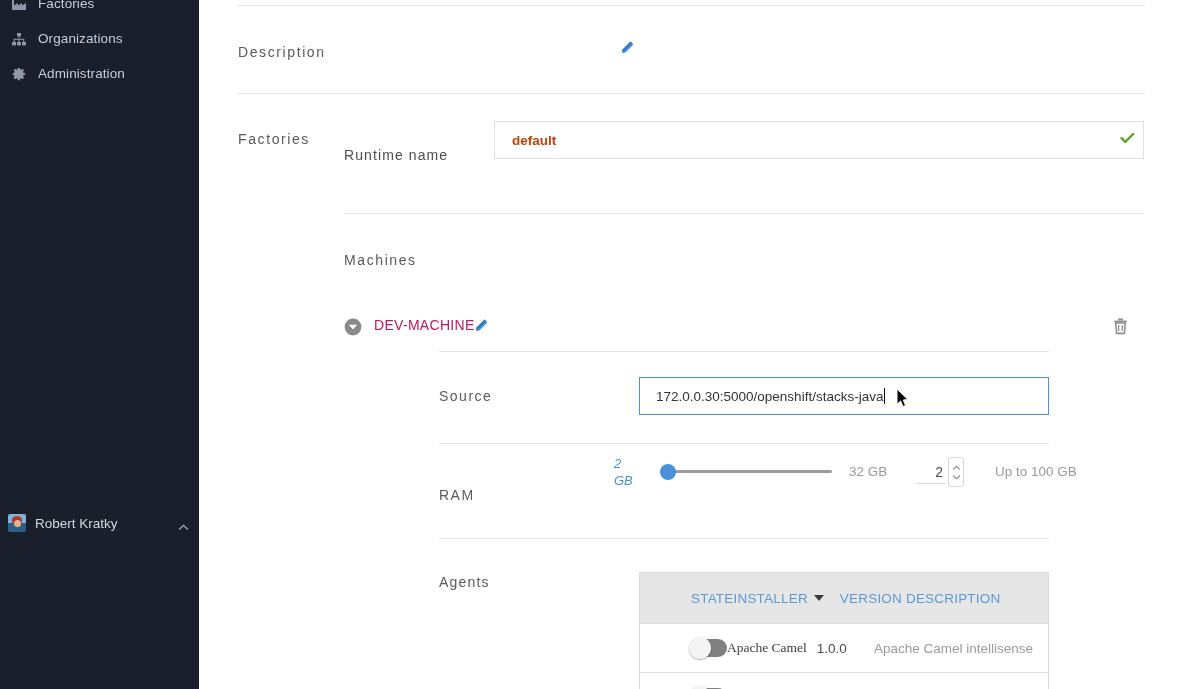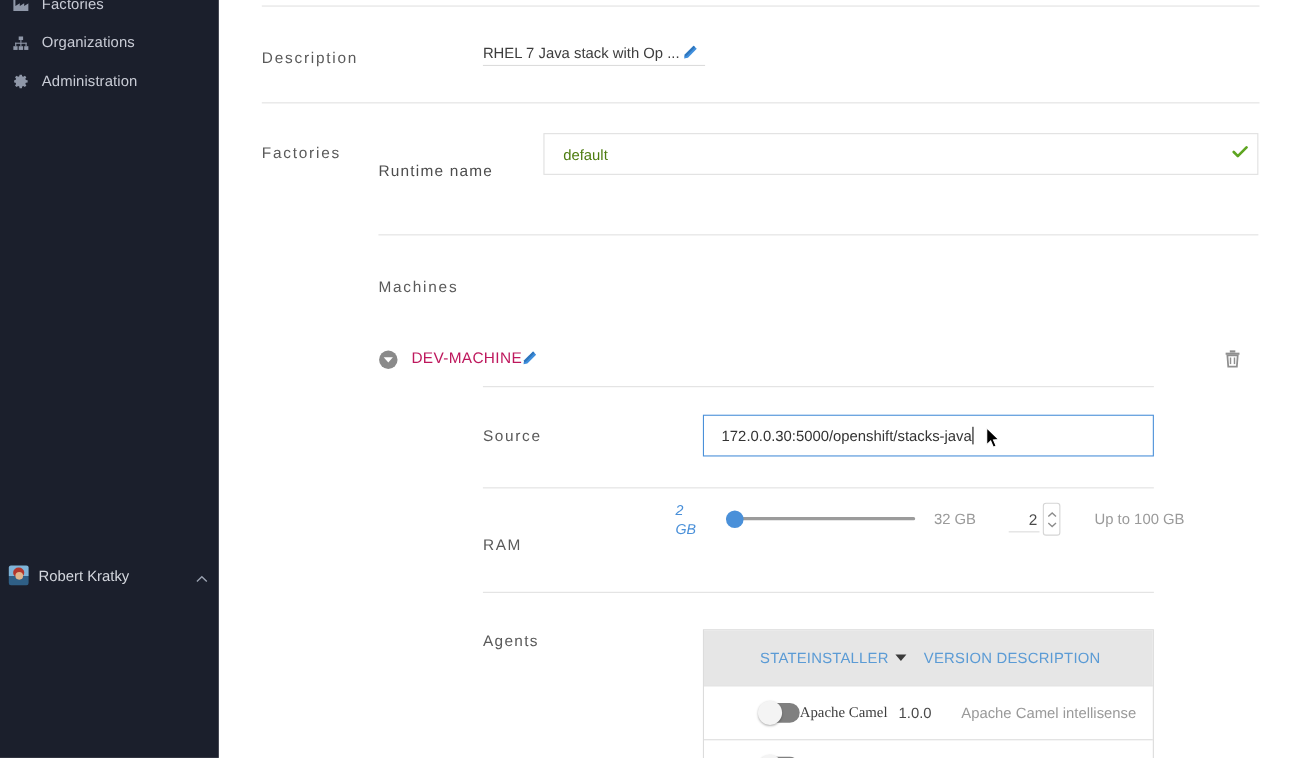--- a/index.html
+++ b/index.html
@@ -118,21 +118,21 @@
 
   
   #runtime-input {
     position: absolute; left: 494px; top: 121px;
     width: 650px; height: 38px;
     border: 1px solid #e0e0e0;
     background: #fff;
     display: flex; align-items: center;
     padding-left: 17px;
   }
-  #runtime-value { font-size: 13.5px; color: #4d7c0f; }
+  #runtime-value { font-size: 13.5px; color: #c2410c; font-weight: bold; }
   #runtime-check {
     position: absolute; left: 1120px; top: 130px;
     color: #5ea521; font-size: 17px; line-height: 1;
     font-weight: bold;
   }
 
   
   #machine-row { position: absolute; left: 344px; top: 314px; width: 800px; height: 26px; }
   #machine-expand {
     position: absolute; left: 0px; top: 4px;
@@ -333,23 +333,20 @@
       </span>
     </div>
 
   </div>
 
   <div id="main">
 
     <div class="hr" style="left:39px; top:5px; width:907px;"></div>
 
     <div class="lbl-wide" style="left:39px; top:44px;">Description</div>
-    <div id="desc-value-wrap" style="left:240px;">
-      <span id="desc-value">RHEL 7 Java stack with Op  ...</span>
-    </div>
     <span id="desc-edit" style="left:420px;">
       <svg width="16" height="16" viewBox="0 0 16 16">
         <path fill="#3f8fdd" d="M11.6 1.6l2.8 2.8-8 8-3.5.7.7-3.5z"></path>
         <path fill="#2f76bd" d="M11.6 1.6l1.4 1.4-8 8-1.9.5.5-1.9z"></path>
       </svg>
     </span>
 
     <div class="hr" style="left:39px; top:93px; width:907px;"></div>
 
     <div class="lbl-wide" style="left:39px; top:131px;">Factories</div>

